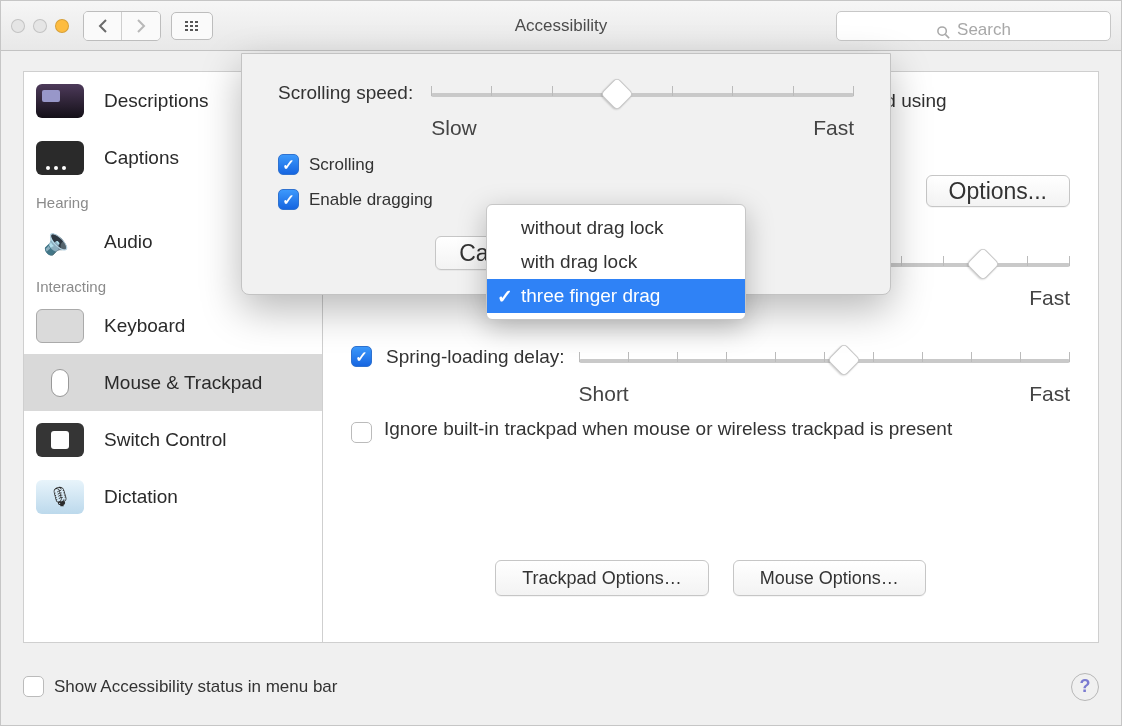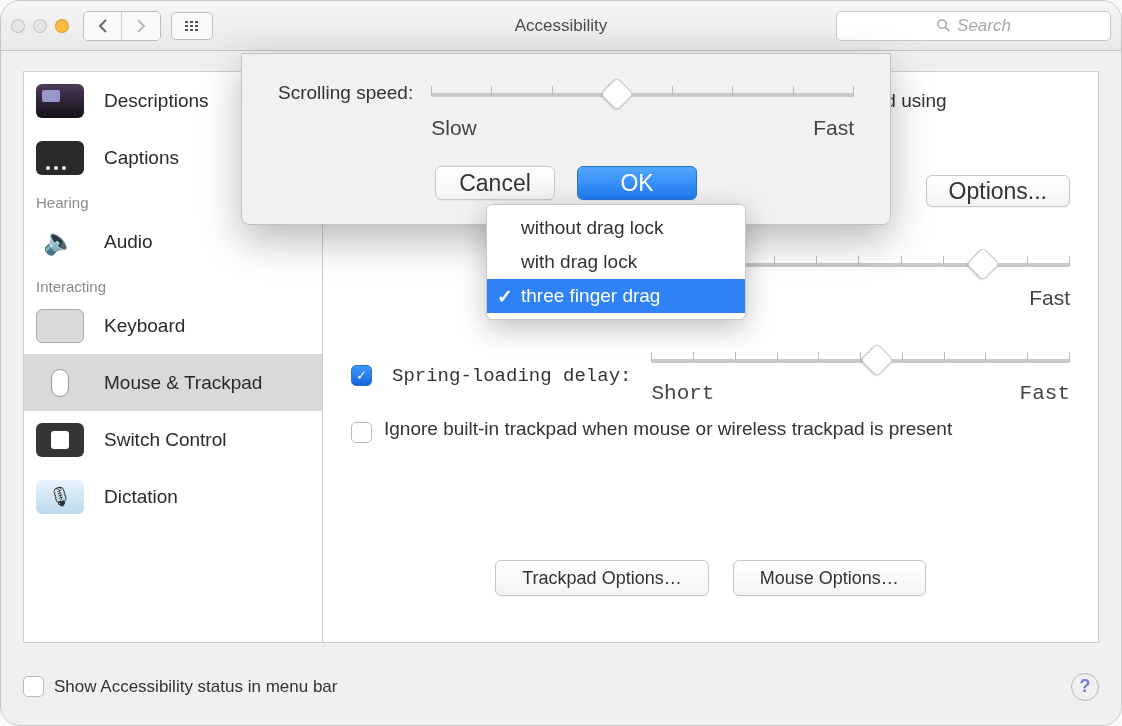--- a/index.html
+++ b/index.html
@@ -7,21 +7,21 @@
     font-family: -apple-system, "Helvetica Neue", Helvetica, Arial, sans-serif;
     background: #fafafa;
     font-size: 17px;
     color: #333;
   }
   .window {
     width: 1122px;
     height: 726px;
     background: #f3f3f3;
     border: 1px solid #c6c6c6;
-    border-radius: 20px;
+    border-radius: 0;
     position: relative;
     overflow: hidden;
   }
   
   .titlebar {
     height: 50px;
     background: linear-gradient(#f6f6f6,#e8e8e8);
     border-bottom: 1px solid #c3c3c3;
     display: flex;
     align-items: center;
@@ -46,22 +46,22 @@
     background-size: 5px 4px;
   }
   .title-text {
     position:absolute; left:0; right:0; text-align:center;
     font-size:17px; color:#4c4c4c;
   }
   .search-box {
     margin-left:auto;
     width:275px; height:30px;
     border:1px solid #c7c7c7; border-radius:5px;
-    background:#fff; display:flex; align-items:center; justify-content:center; gap:6px;
-    color:#a8a8a8; font-size:17px;font-style:italic;
+    background:#fff; display:flex; align-items:flex-end; justify-content:center; gap:6px;
+    color:#a8a8a8; font-size:17px;
   }
   .search-box svg{width:15px;height:15px;fill:#a8a8a8;}
 
   
   .content {
     position:absolute; top:50px; left:0; right:0; bottom:0;
     padding:20px 22px 22px;
     background:#f0f0f0;
   }
   .panel {
@@ -129,21 +129,21 @@
   .slider .tick{width:1px;height:10px;background:#bbb;}
   .slider .thumb{
     position:absolute;top:2px;width:24px;height:24px;margin-left:-12px;
     background:#fff;border:1px solid #c8c8c8;border-radius:5px;transform:rotate(45deg);
     box-shadow:0 1px 2px rgba(0,0,0,.2);
   }
   .slider-labels{display:flex;justify-content:space-between;font-size:21px;color:#444;margin-top:6px;}
 
   
   .spring-row{position:absolute;top:274px;left:28px;right:28px;}
-  .spring-row .row{display:flex;gap:20px;align-items:center;font-family:Liberation Mono, monospace;}
+  .spring-row .row{display:flex;gap:14px;align-items:flex-start;}
   .spring-row .slider-wrap{flex:1;}
 
   .ignore-row{position:absolute;top:344px;left:28px;right:28px;display:flex;gap:12px;align-items:flex-end;}
 
   .option-btns{position:absolute;top:488px;left:0;right:0;display:flex;justify-content:center;gap:24px;}
   .option-btns .btn{height:36px;padding:0 26px;font-size:18px;}
   .side-options-btn{position:absolute;top:103px;right:28px;}
 
   
   .dialog{
@@ -377,20 +377,30 @@
             </div>
           <div class="thumb" style="left:44%"></div>
         </div>
         <div class="slider-labels">
           <span>Slow</span>
           <span>Fast</span>
         </div>
       </div>
     </div>
 
+    <div class="dlg-checks">
+      <div class="chk-row">
+        <div class="chk checked"></div>
+        <span>Scrolling</span>
+      </div>
+      <div class="chk-row">
+        <div class="chk checked"></div>
+        <span>Enable dragging</span>
+      </div>
+    </div>
 
     <div class="dlg-actions">
       <div class="btn">Cancel</div>
       <div class="btn primary">OK</div>
     </div>
 
     <div class="dropdown">
       <div class="dd-item">without drag lock</div>
       <div class="dd-item">with drag lock</div>
       <div class="dd-item selected">three finger drag</div>

